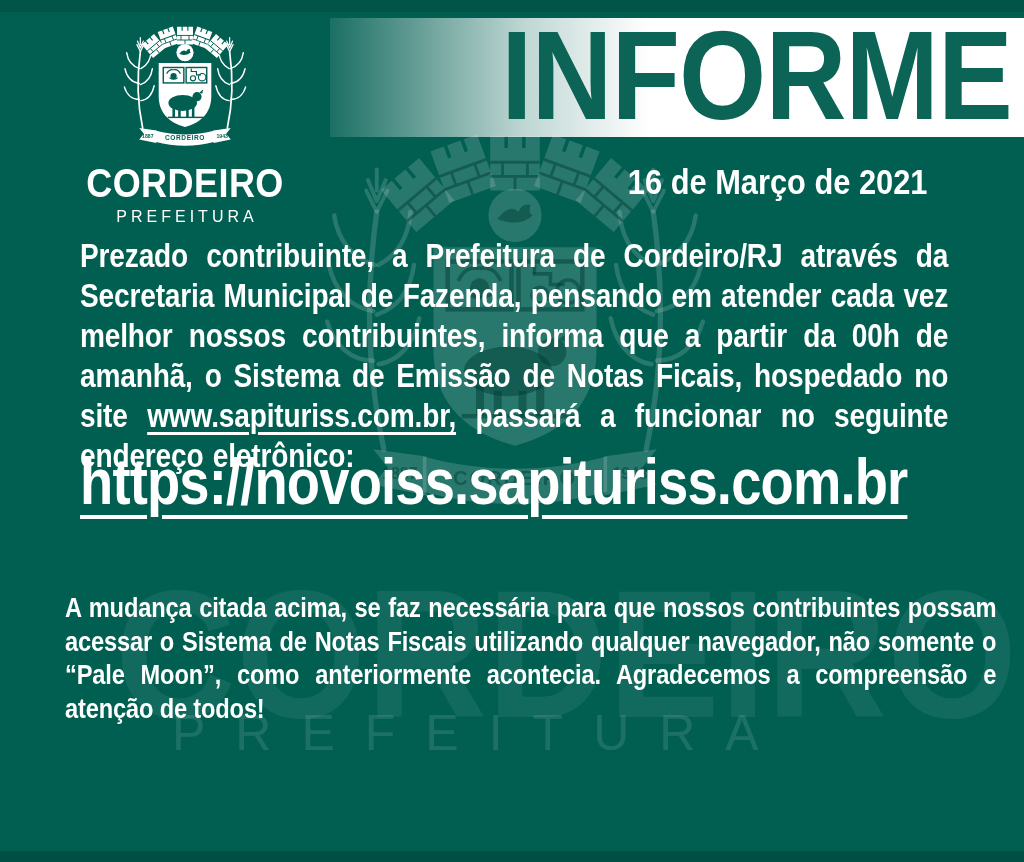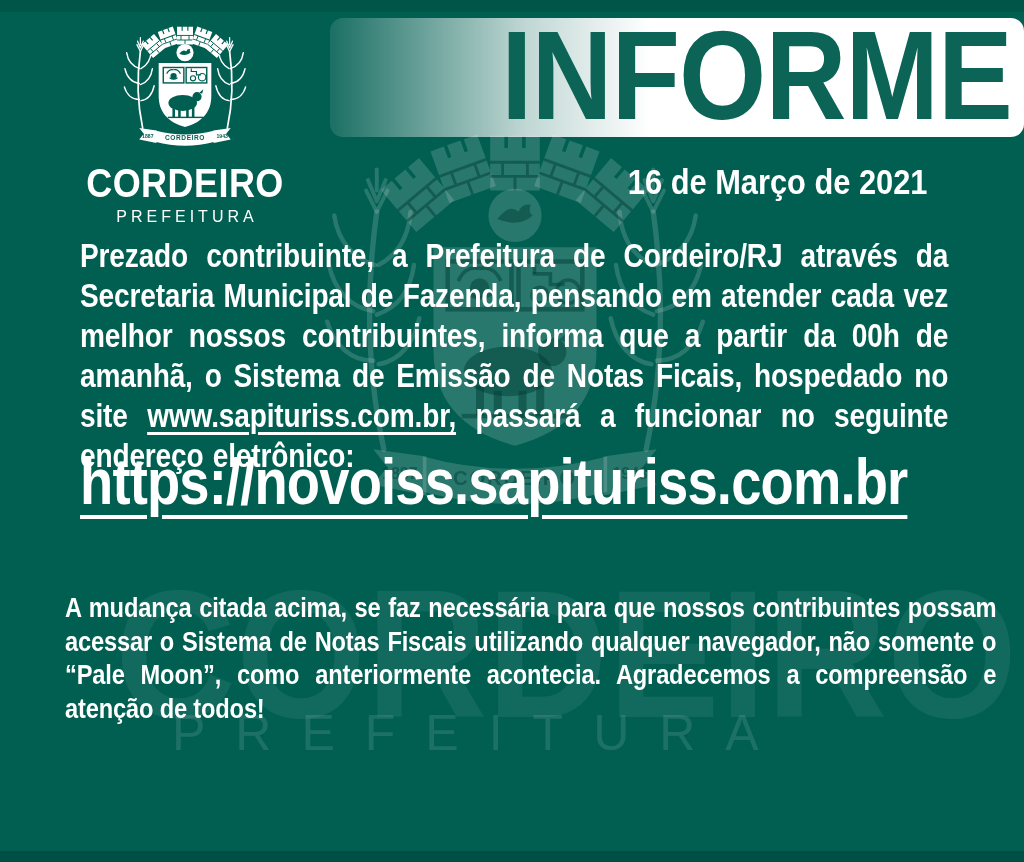--- a/index.html
+++ b/index.html
@@ -39,21 +39,21 @@
   
   .edge { position:absolute; left:0; width:1024px; z-index:1; }
   .edge.top { top:0; height:12px; background:rgba(0,0,0,0.10); }
   .edge.bottom { bottom:0; height:11px; background:rgba(0,0,0,0.16); }
 
   
   .banner {
     position:absolute; top:18px; left:330px; right:0; height:119px;
     z-index:2;
     background: linear-gradient(90deg, rgba(255,255,255,0.10) 0%, rgba(255,255,255,0.75) 28%, #ffffff 46%);
-    display:flex; align-items:center; justify-content:flex-end;border-radius:13px;
+    display:flex; align-items:center; justify-content:flex-end;
   }
   .informe {
     font-size:126px; font-weight:bold; line-height:1;
     color:#0b6455;
     letter-spacing:-1px;
     transform: scaleX(0.89); transform-origin:right center;
     margin-right:12px; margin-top:-4px;
     white-space:nowrap;
   }
 

